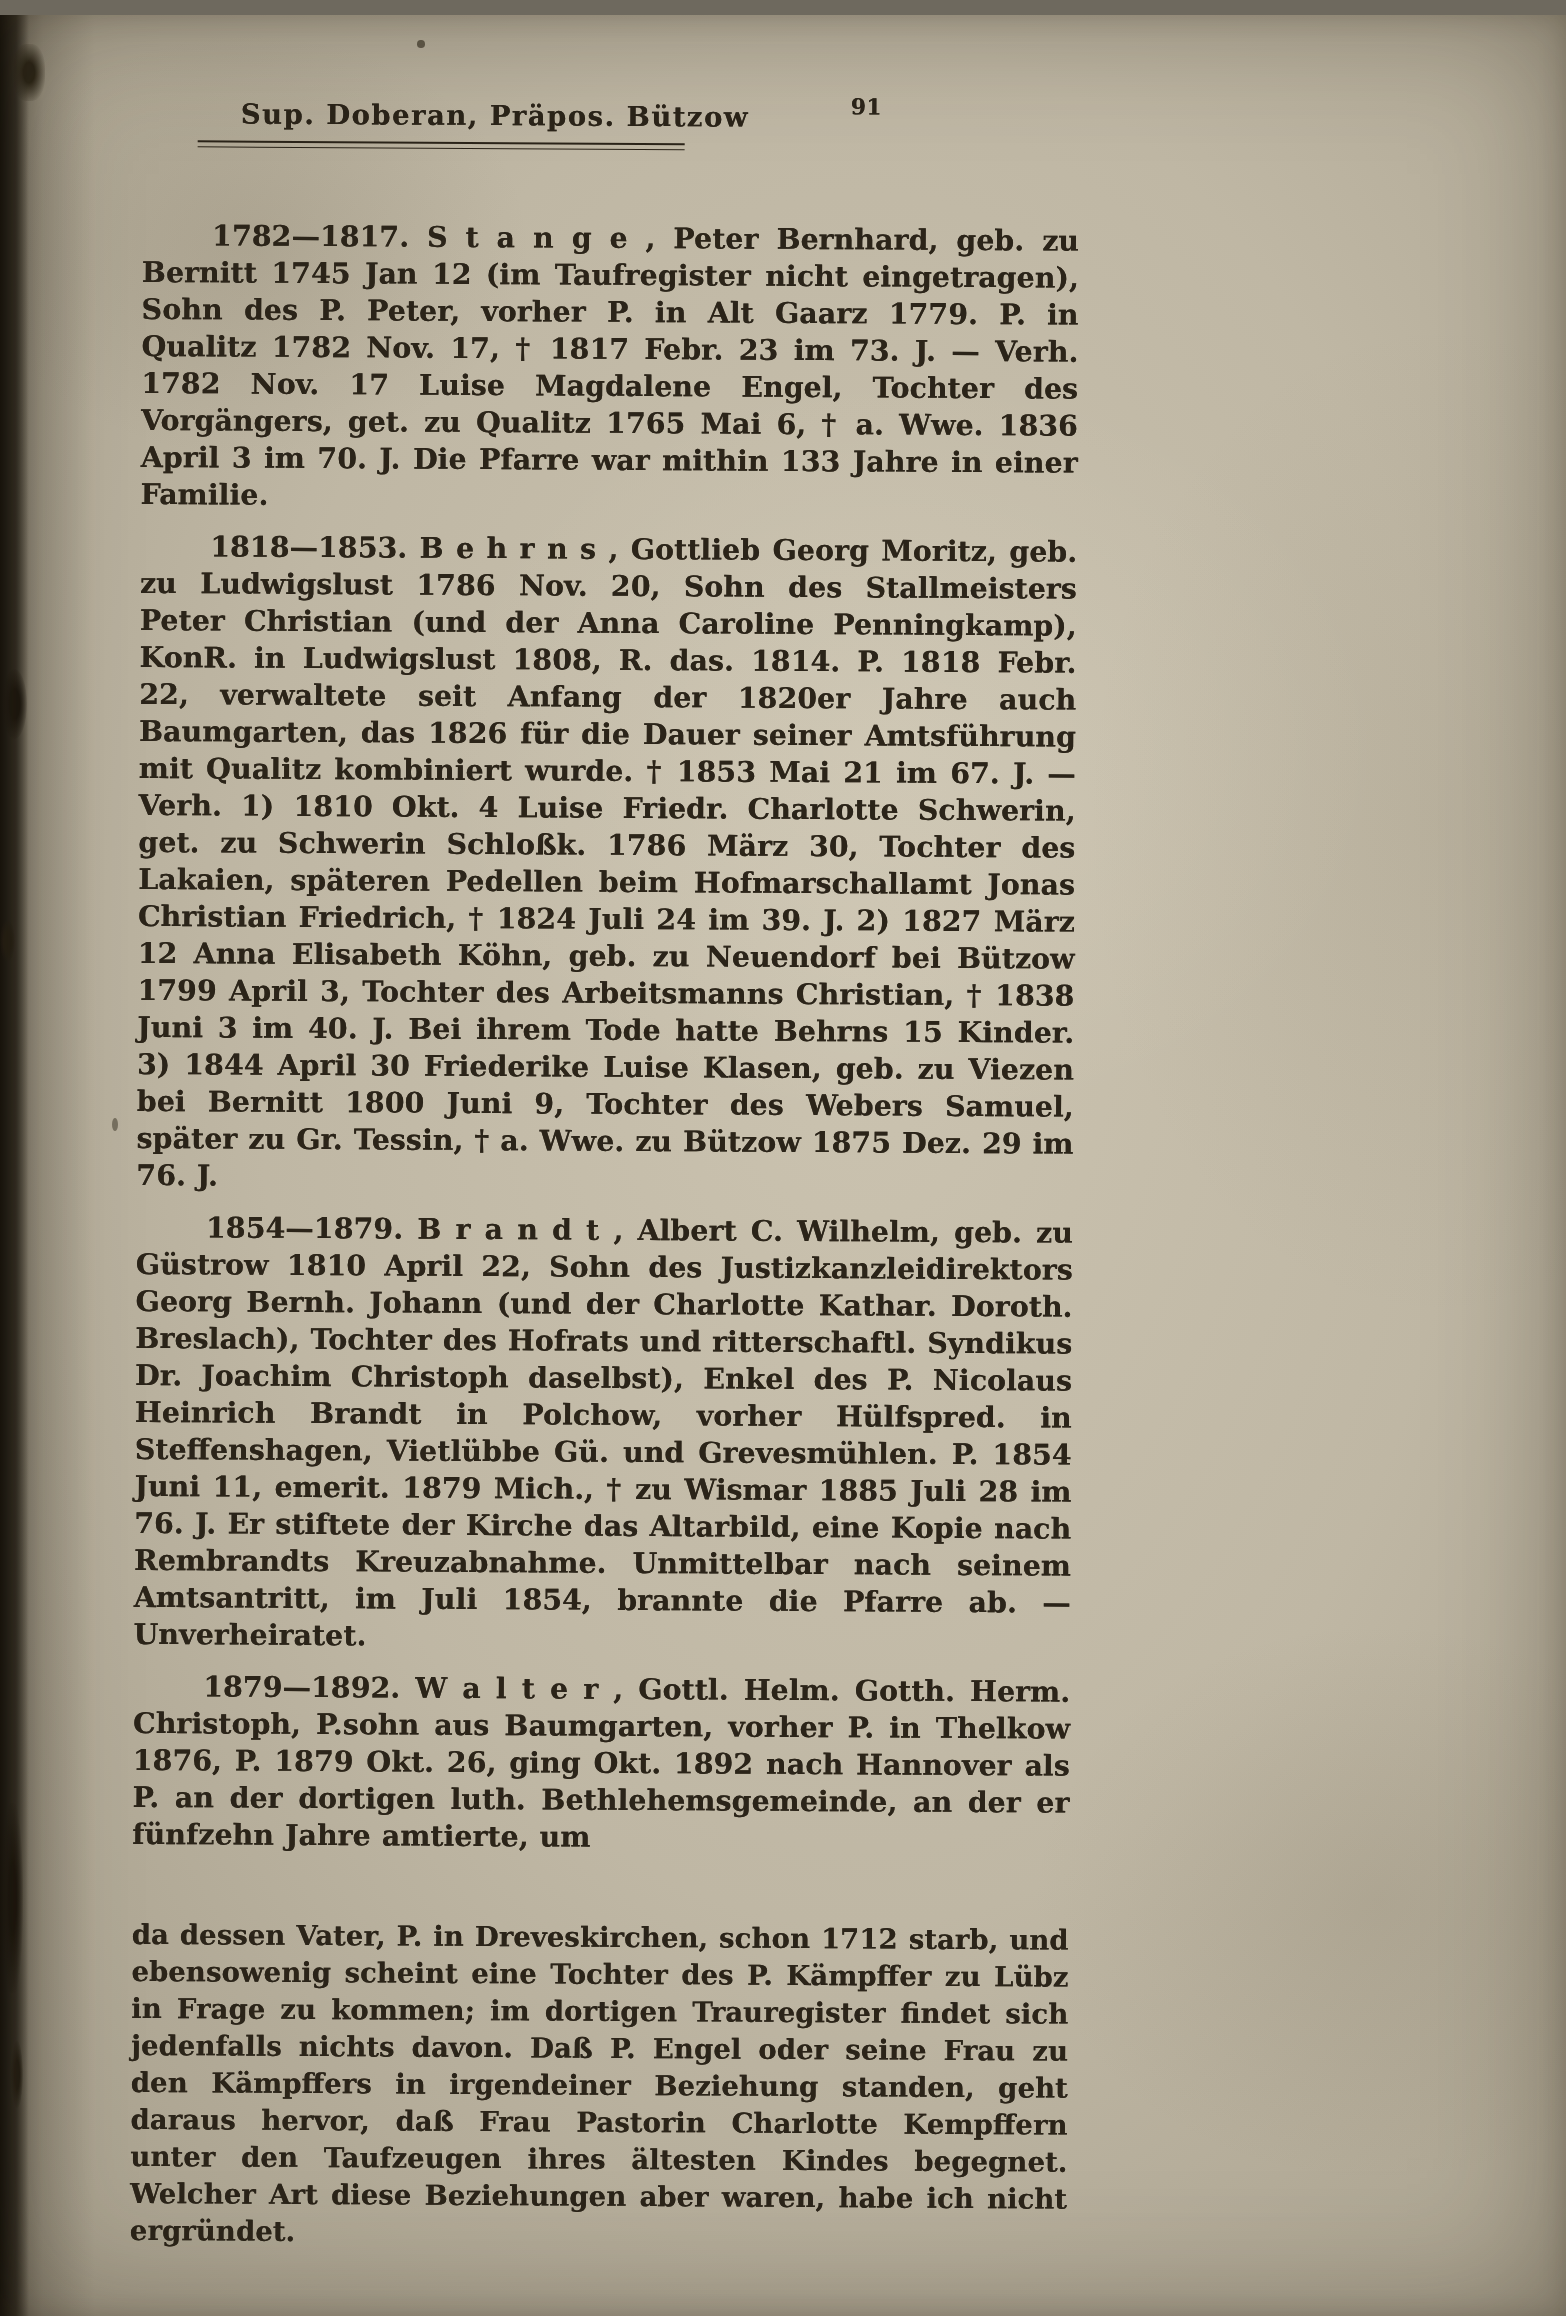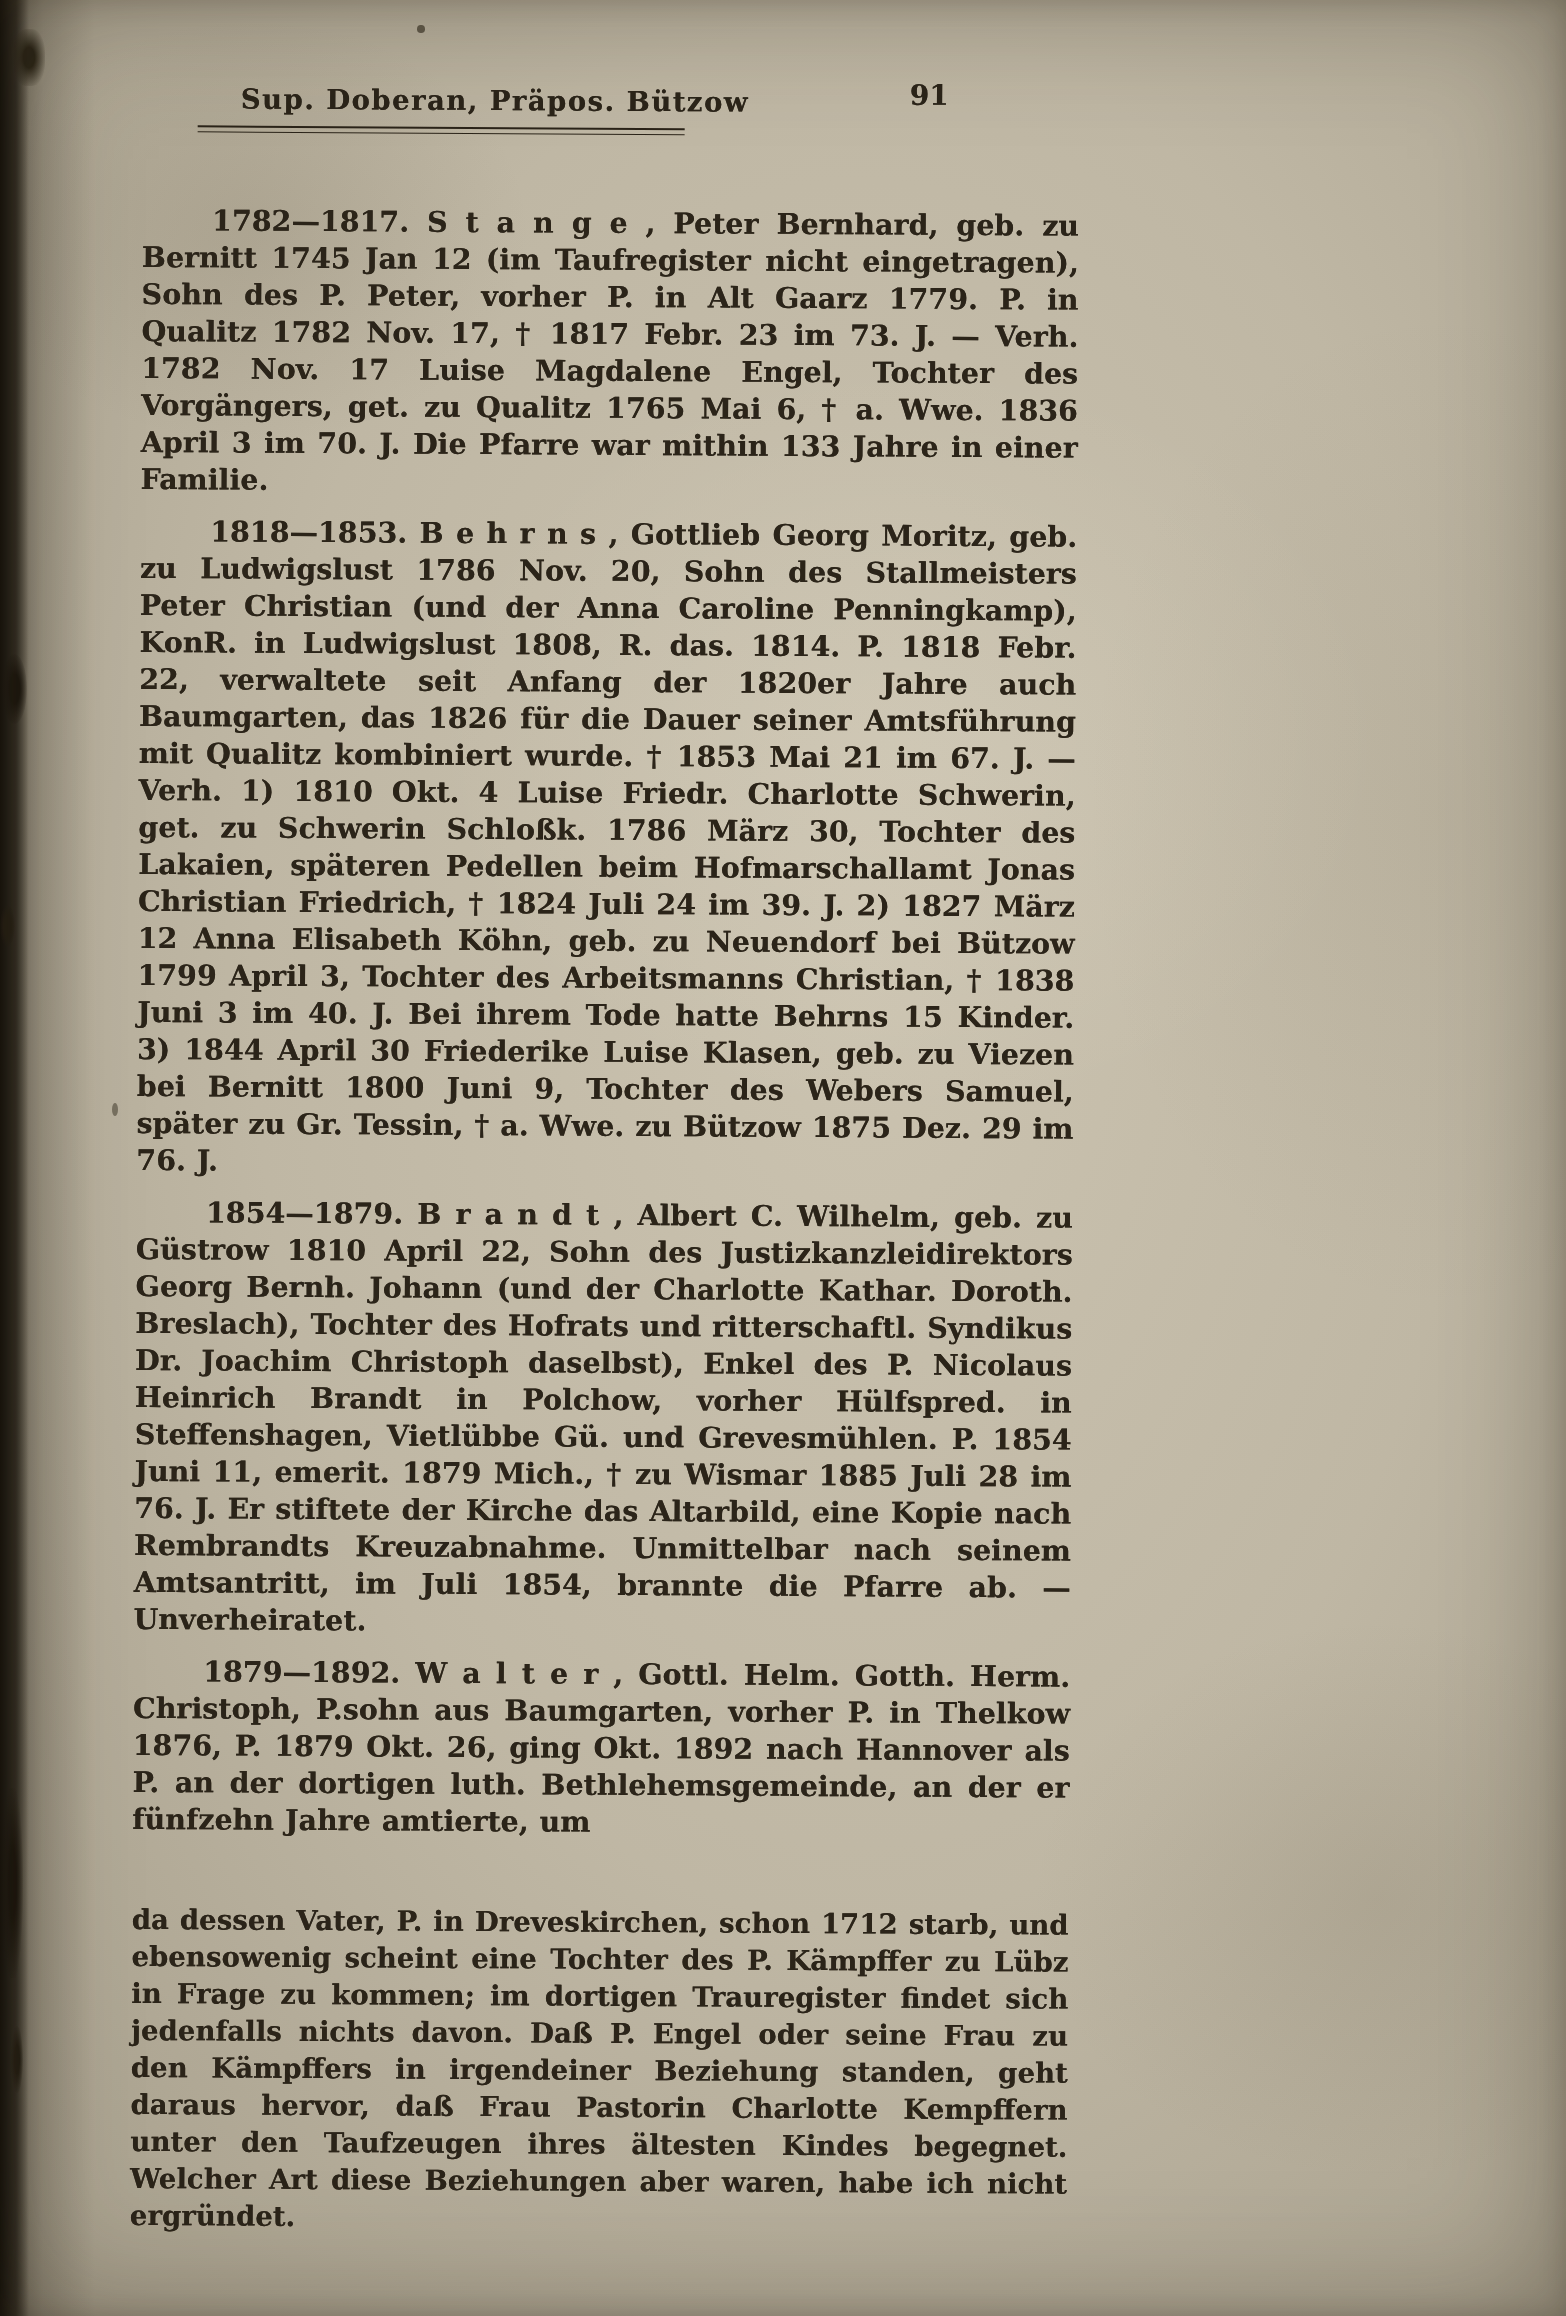--- a/index.html
+++ b/index.html
@@ -4,20 +4,21 @@
 <style>
   html,body{margin:0;padding:0;}
   body{
     width:1566px;height:2317px;position:relative;overflow:hidden;
     background:#6e695e;
     font-family:"DejaVu Serif", serif;
   }
   .page{
     position:absolute;inset:0;
     background: radial-gradient(ellipse at 55% 42%, #cbc3b0 0%, #bfb7a4 50%, #a69e8b 100%);
+    margin-top: 15px;
   }
   .vignette{
     position:absolute;inset:0;pointer-events:none;
     box-shadow: inset 0 0 133px rgba(40,32,18,0.38), inset 0 0 27px rgba(40,32,18,0.22);
   }
   .mottle{
     position:absolute;inset:0;pointer-events:none;
     background:
       radial-gradient(ellipse 399px 304px at 16% 10%, rgba(110,100,80,0.16), transparent 70%),
       radial-gradient(ellipse 495px 399px at 88% 82%, rgba(110,100,80,0.14), transparent 70%),
@@ -46,21 +47,21 @@
     transform:rotate(0.35deg);transform-origin:0 0;
     color:#2b2419;
     text-shadow:0 0 0.6px rgba(43,36,25,0.75);
     font-weight:bold;
   }
   .header-row{position:relative;height:126px;}
   .running-header{
     position:absolute;left:352px;top:5.7px;transform:translateX(-50%);
     font-size:27.6px;letter-spacing:1.4px;white-space:nowrap;
   }
-  .page-number{position:absolute;left:767px;top:-1.9px;font-size:28px;}
+  .page-number{position:absolute;left:708px;top:-1.9px;font-size:22px;}
   .header-rule{position:absolute;top:49px;left:55px;width:487px;border-top:2.9px solid #2b2419;}
   .header-rule::after{content:"";display:block;margin-top:3.8px;border-top:1.9px solid #2b2419;}
 
   .body-text p{
     margin:0 0 15px 0;
     font-size:28.5px;line-height:37px;
     text-align:justify;text-indent:70px;
     word-spacing:1px;
   }
   .footnote{margin-top:63px;}

